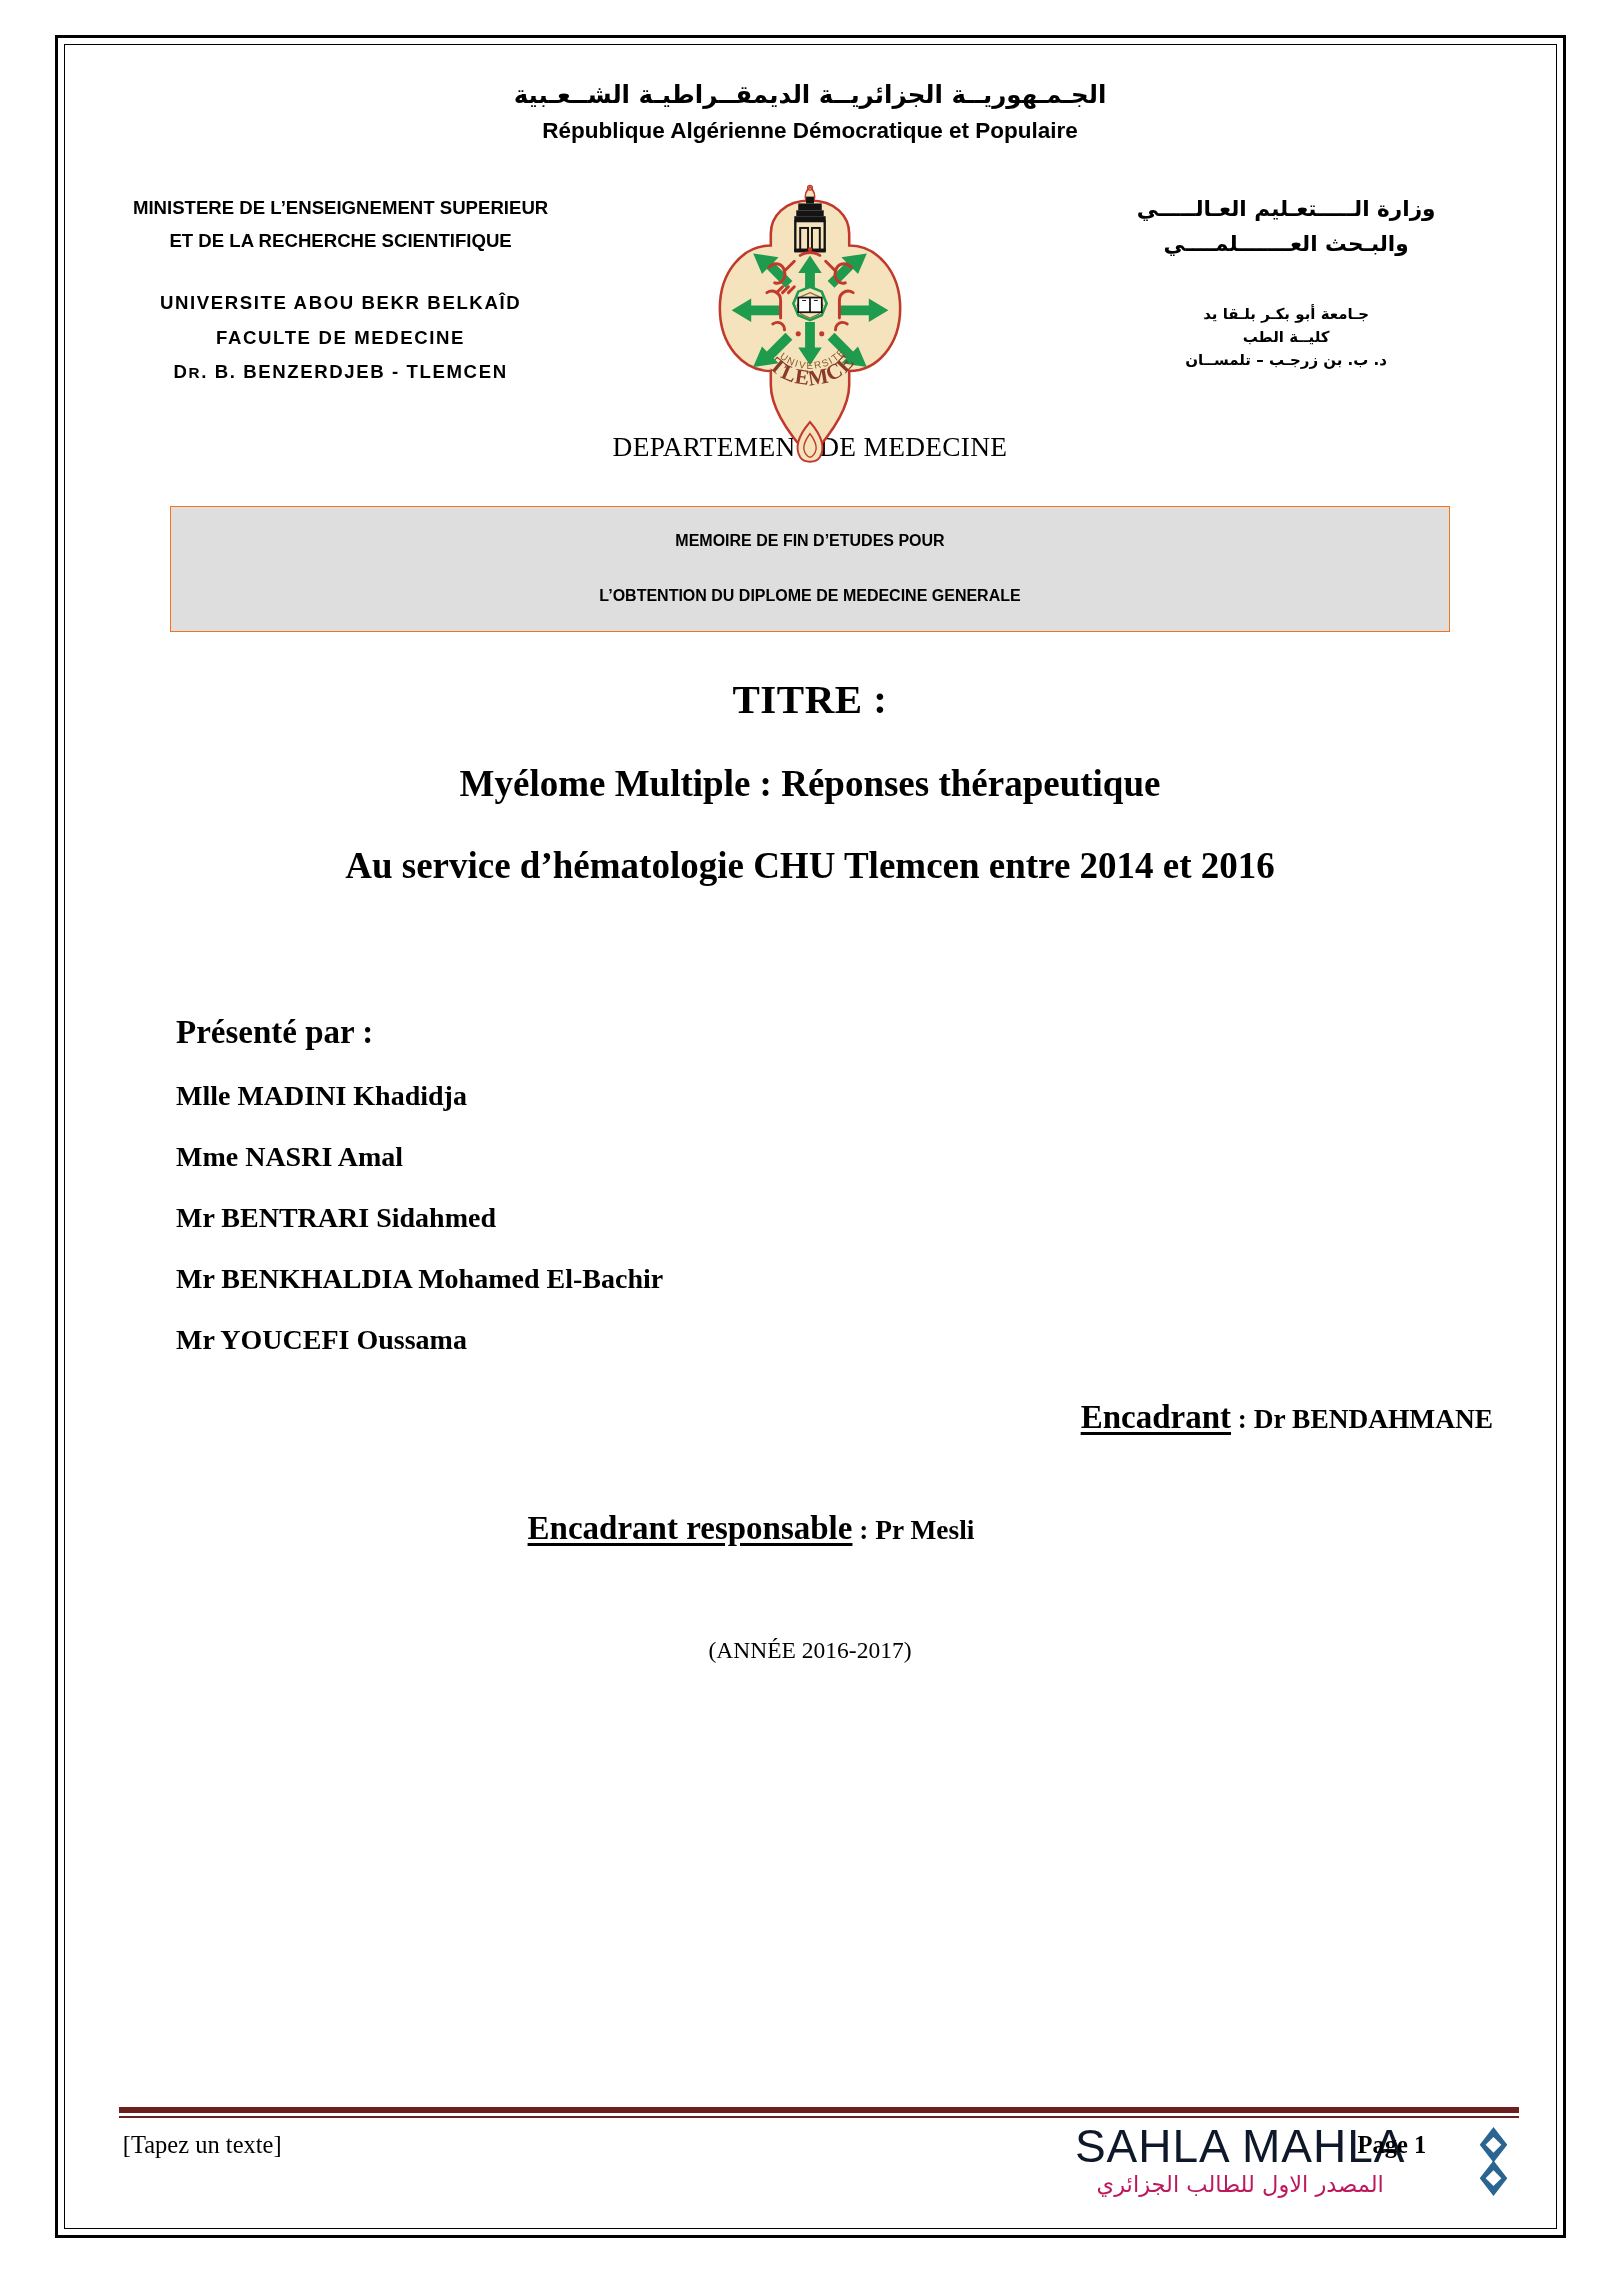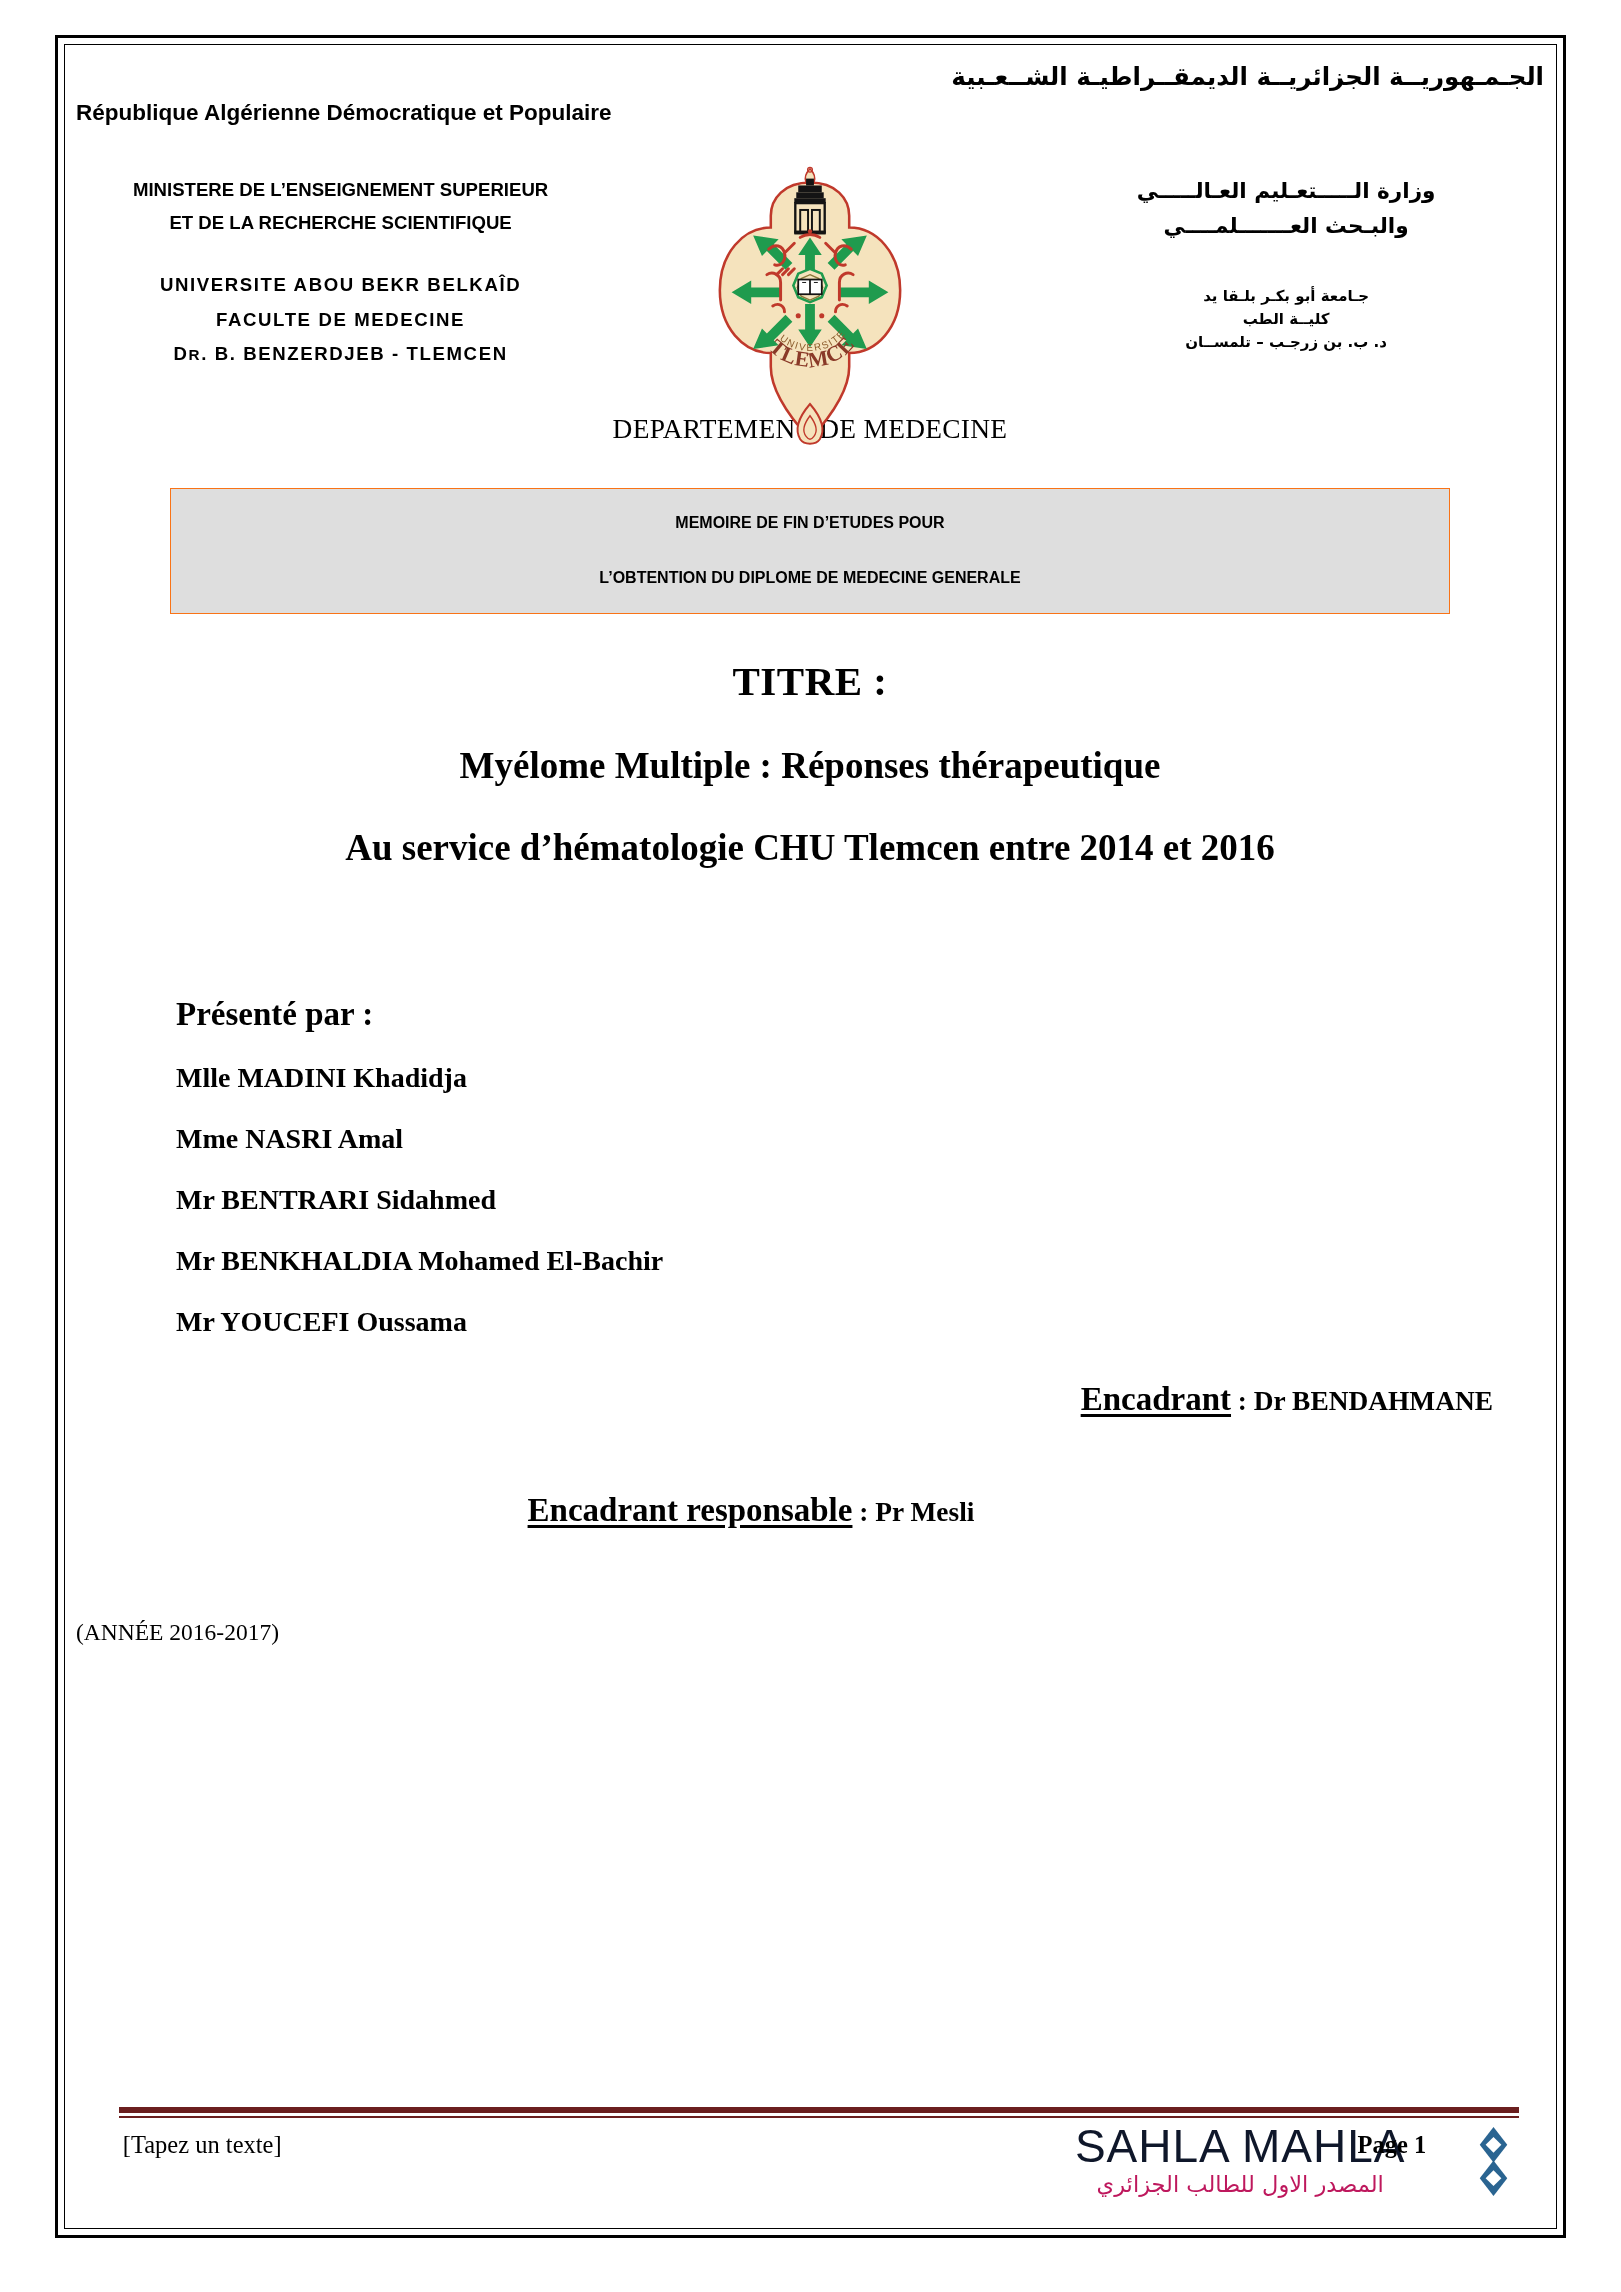--- a/index.html
+++ b/index.html
@@ -41,21 +41,22 @@
     position: absolute;
     left: 76px;
     top: 45px;
     width: 1468px;
     height: 2186px;
     box-sizing: border-box;
   }
 
   
   .republic {
-    margin-top: 16px;
+    text-align: center;
+    margin-top: 34px;
   }
   .republic .ar {
     font-family: "DejaVu Sans", sans-serif;
     font-weight: bold;
     font-size: 24.5px;
     direction: rtl;
     line-height: 1.3;
     letter-spacing: 0px;
   }
   .republic .fr {
@@ -198,20 +199,21 @@
     font-weight: bold;
   }
   .professeur .lbl {
     font-size: 33px;
     text-decoration: underline;
     text-underline-offset: 3.9px;
   }
   .professeur .val { font-size: 27.4px; }
 
   .annee {
+    text-align: center;
     font-size: 23.5px;
     margin-top: 90px;
   }
 
   
   .footer {
     position: absolute;
     left: 11.8px;
     right: 11.8px;
     bottom: 13.7px;

